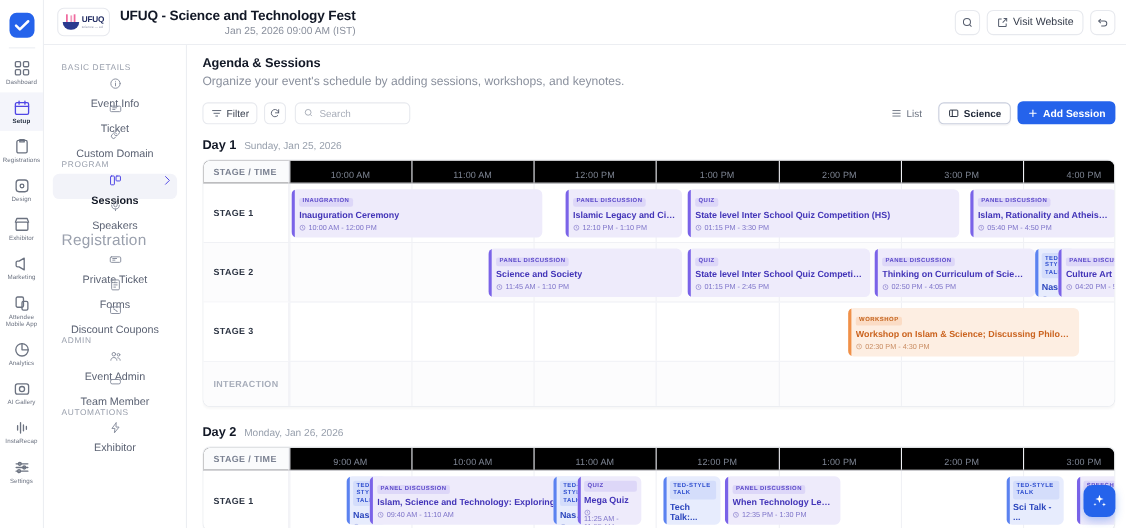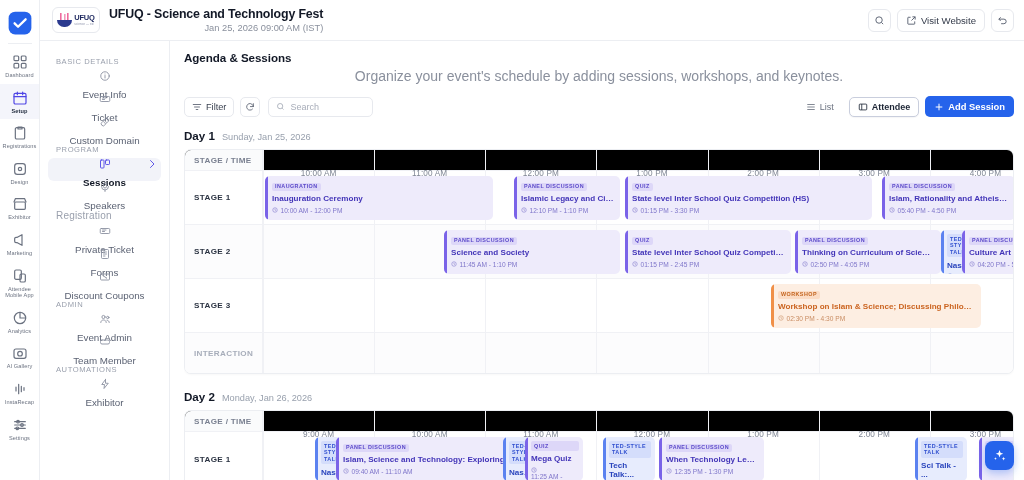--- a/index.html
+++ b/index.html
@@ -68,34 +68,34 @@
   .tb-btn svg{width:11px;height:11px;color:#555d6d;}
   .tb-btn + .tb-btn { margin-left:6px; }
 
   
   .body { flex:1; display:flex; min-height:0; }
   .sidenav {
     width:130px; flex:0 0 130px; border-right:1px solid #eceef2;
     background:#fff; padding:10px 8px 0; overflow:hidden;
   }
   .nav-group { font-size:7.6px; letter-spacing:.55px; color:#9aa0ad; padding:6px 8px 4px; text-transform:uppercase;}
-  .nav-group.mixed { text-transform:none; letter-spacing:.2px; font-size:10px;}
+  .nav-group.mixed { text-transform:none; letter-spacing:.2px; font-size:14px;}
   .nav-item {
     display:flex;align-items:center;gap:7px;height:23px;border-radius:6px;
     padding:0 7px;cursor:pointer;color:#5b6273;font-size:9.8px;position:relative;flex-direction:column;
   }
   .nav-item svg{width:12px;height:12px;flex:0 0 12px;color:#8b91a0;}
   .nav-item.active { background:#f2f3f9; color:#121826; font-weight:bold; }
   .nav-item.active svg{ color:#4f46e5; }
   .nav-item .chev{position:absolute;right:6px;width:9px;height:9px;color:#6b7280;}
 
   
   .content { flex:1; min-width:0; padding:10px 10px 0 14px; overflow:hidden; position:relative; background:#fff;}
   .pg-title { font-size:11.6px; font-weight:bold; color:#121826; letter-spacing:-.05px;}
-  .pg-sub { font-size:14px; color:#8a909d; margin-top:4px;text-align:center; }
+  .pg-sub { font-size:11px; color:#8a909d; margin-top:4px; }
   .toolbar { display:flex; align-items:center; margin-top:12px; }
   .tool-btn {
     height:20px;border:1px solid #e7e9ee;border-radius:5px;background:#fff;
     display:flex;align-items:center;gap:4px;padding:0 7px;font-size:9.2px;color:#3b4251;cursor:pointer;
   }
   .tool-btn svg{width:10px;height:10px;color:#555d6d;}
   .tool-icon { width:20px;height:20px;border:1px solid #e7e9ee;border-radius:5px;background:#fff;
     display:flex;align-items:center;justify-content:center;margin-left:6px;cursor:pointer;}
   .tool-icon svg{width:10px;height:10px;color:#555d6d;}
   .searchbox {
@@ -134,21 +134,21 @@
     width:78px;flex:0 0 78px;border-right:1px solid #f0f1f5;display:flex;align-items:center;
     padding-left:9px;font-size:8.1px;font-weight:bold;color:#2b3342;letter-spacing:.35px;
     background:#fff;
   }
   .grid-row.head .stage-cell{background:#fafbfc;color:#7a8191;font-weight:bold;}
   .grid-row.muted .stage-cell{color:#a7adba;}
   .grid-row.alt { background:#fcfcfd; }
   .grid-row.alt .stage-cell{background:#fcfcfd;}
   .lane { flex:1; position:relative; min-width:0; }
   .lane .colsep { position:absolute;top:0;bottom:0;width:1px;background:#f0f1f5; }
-  .timehead { position:absolute;top:13px;height:21px;display:flex;align-items:center;justify-content:center;
+  .timehead { position:absolute;top:3px;height:21px;display:flex;align-items:center;justify-content:center;
     font-size:8.2px;color:#7e8593;letter-spacing:.15px;}
 
   .sess {
     position:absolute; border-radius:5px; padding:5px 6px 4px 7px; overflow:hidden;
     cursor:pointer; font-size:8px;
   }
   .sess .bar { position:absolute;left:0;top:0;bottom:0;width:2.5px;border-radius:5px 0 0 5px;}
   .sess .tag { font-size:5.4px;font-weight:bold;letter-spacing:.45px;text-transform:uppercase;
     padding:1.5px 3px;border-radius:2px;display:inline-block;line-height:1;}
   .sess .nm { font-size:8.1px;font-weight:bold;margin-top:3.5px;white-space:nowrap;overflow:hidden;text-overflow:ellipsis;}
@@ -490,21 +490,21 @@
                   <path d="M4 12h16"></path>
                   <path d="M4 18h16"></path>
                 </svg>
               <span>List</span>
             </div>
             <div class="seg on">
               <svg viewBox="0 0 24 24" fill="none" stroke="currentColor" stroke-width="2">
                   <rect x="3" y="5" width="18" height="14" rx="2"></rect>
                   <path d="M9 5v14"></path>
                 </svg>
-              <span>Attendee</span>
+              <span>Science</span>
             </div>
             <div class="btn-primary">
               <svg viewBox="0 0 24 24" fill="none" stroke="currentColor" stroke-width="2.4" stroke-linecap="round">
                   <path d="M12 5v14"></path>
                   <path d="M5 12h14"></path>
                 </svg>
               <span>Add Session</span>
             </div>
           </div>
         </div>

